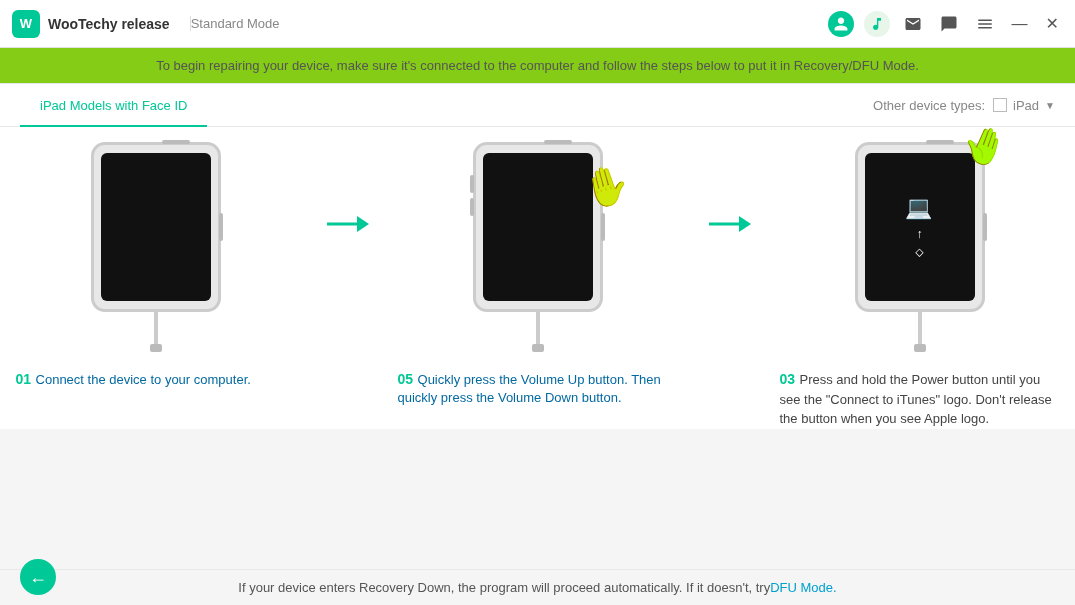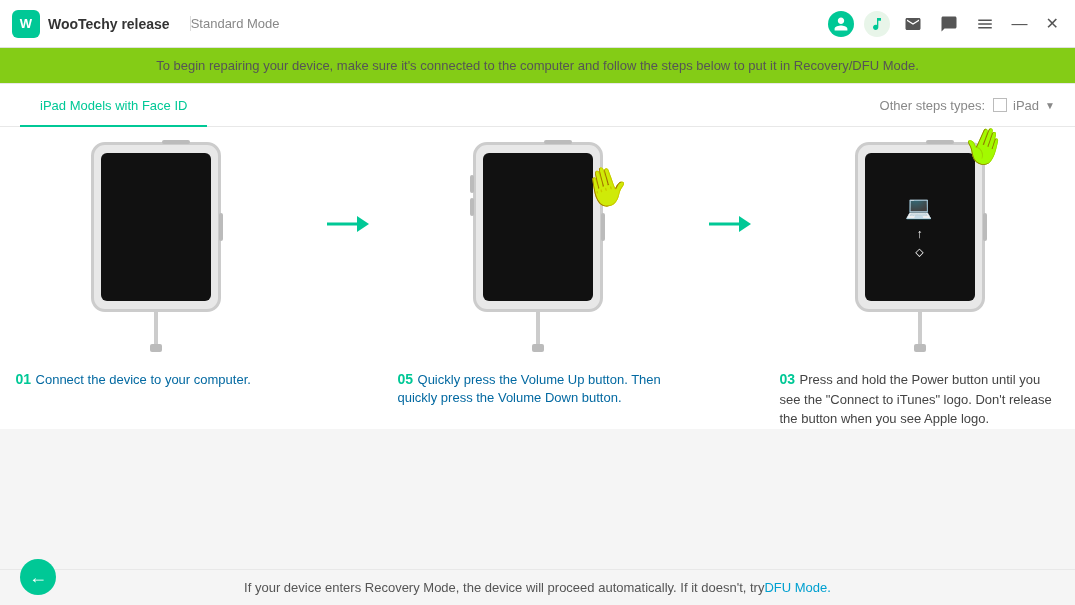--- a/index.html
+++ b/index.html
@@ -160,21 +160,21 @@
 
 <div class="infobar">
   <span>To begin repairing your device, make sure it's connected to the computer and follow the steps below to put it in Recovery/DFU Mode.</span>
 </div>
 
 <div class="tabs-bar">
   <div class="tabs-left">
     <div class="tab active">iPad Models with Face ID</div>
   </div>
   <div class="other-devices">
-    <span>Other steps types:</span>
+    <span>Other device types:</span>
     <div class="device-select">
       <div class="checkbox-wrap">
         <div class="checkbox-box"></div>
       </div>
       <span>iPad</span>
       <span class="dropdown-arrow">▼</span>
     </div>
   </div>
 </div>
 
@@ -249,15 +249,15 @@
       </div>
     </div>
 
   </div>
 </div>
 
 <div class="bottombar">
   <div class="back-btn">
     <span>←</span>
   </div>
-  <span>If your device enters Recovery Mode, the device will proceed automatically. If it doesn't, try </span>
+  <span>If your device enters Recovery Down, the program will proceed automatically. If it doesn't, try </span>
   <a href="#">DFU Mode.</a>
 </div>
 
 </body></html>

